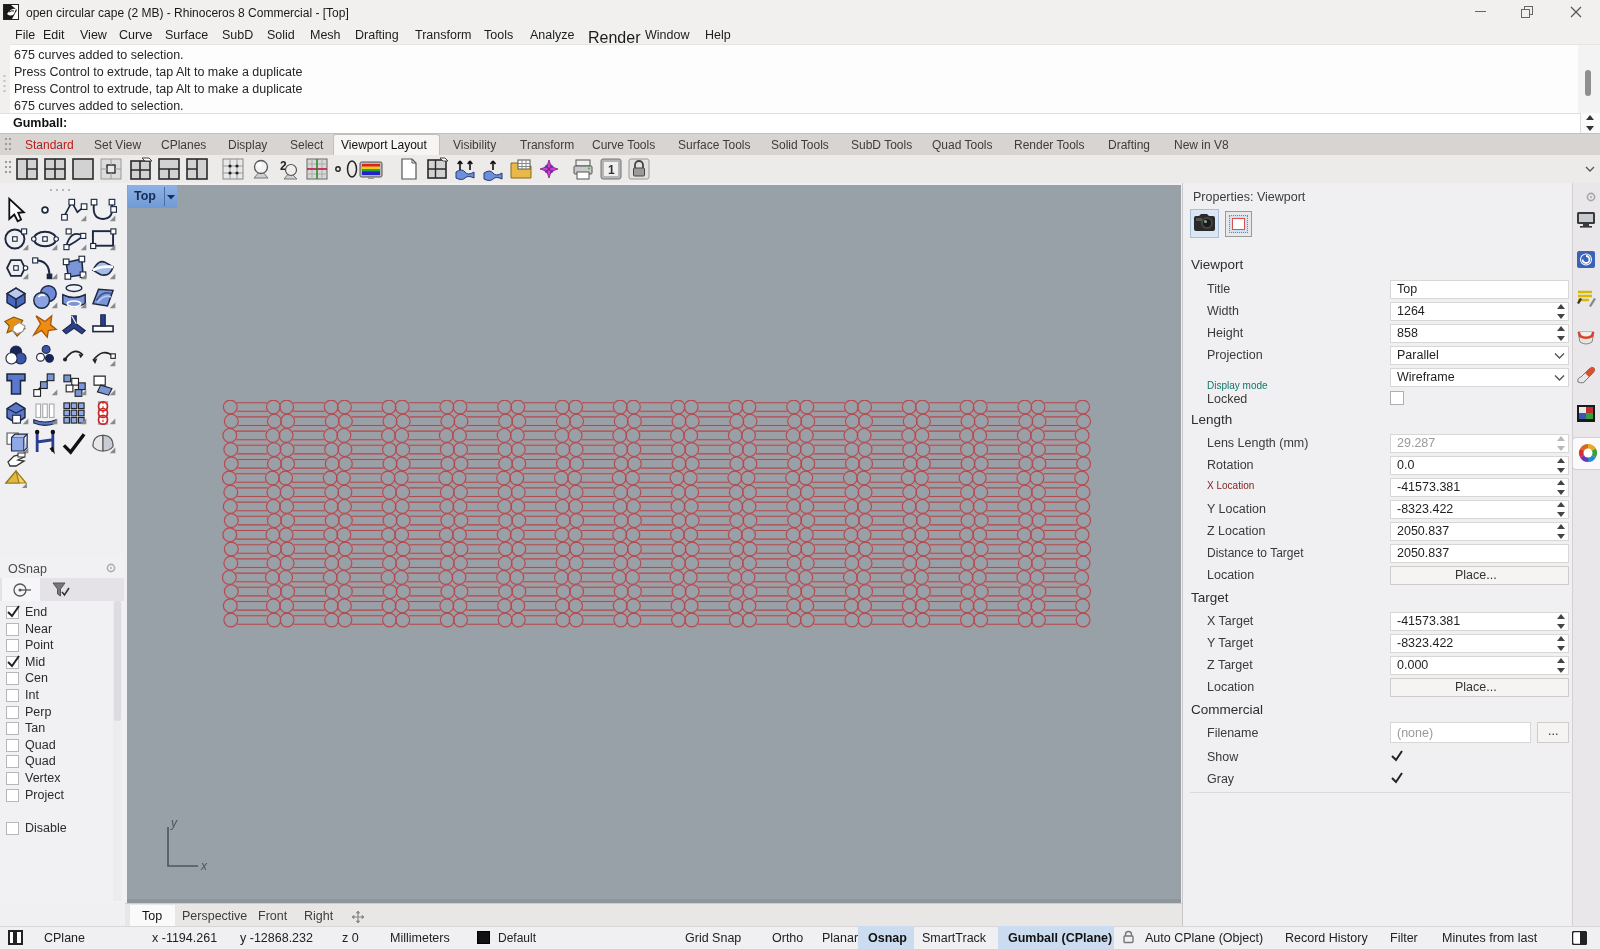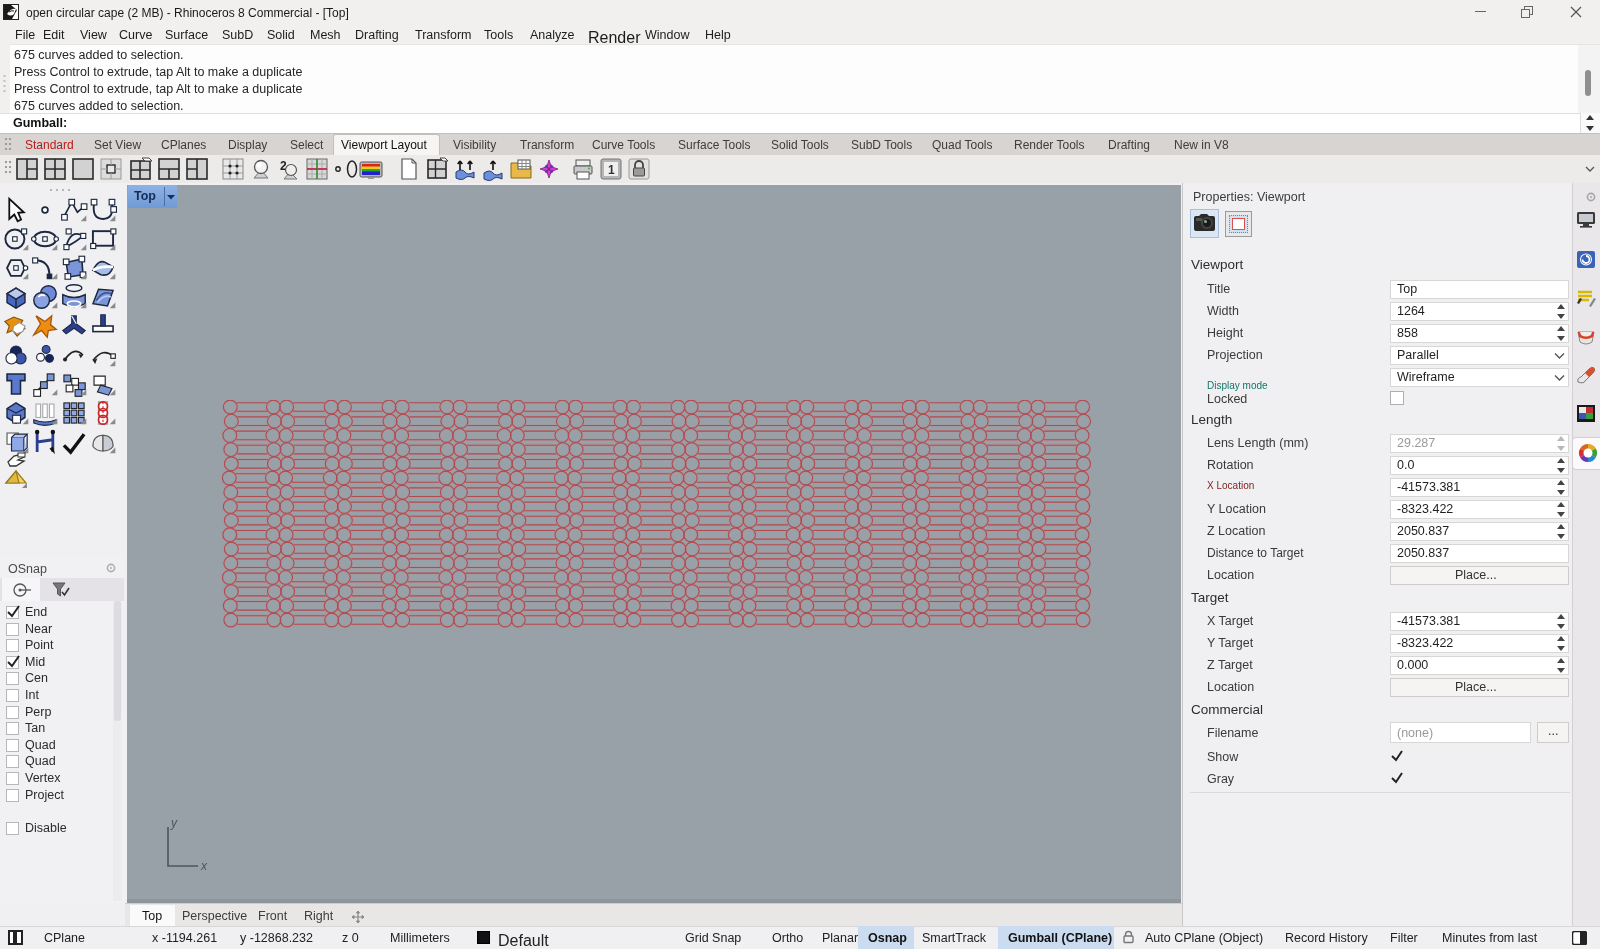--- a/index.html
+++ b/index.html
@@ -2140,21 +2140,21 @@
     <div class="abs" style="left:0px;top:926px;width:1600px;height:23px;background:#f0eff1;border-top:1px solid #d8d6d8"></div>
     <svg class="abs" style="left:8px;top:930px" width="15" height="15" viewBox="0 0 15 15">
       <rect x="1" y="1" width="13" height="13" fill="#fff" stroke="#222" stroke-width="2"></rect>
       <rect x="5" y="2" width="4" height="11" fill="#222"></rect>
     </svg>
     <div class="t" style="left:44px;top:931px;font-size:12.5px;color:#222">CPlane</div>
     <div class="t" style="left:152px;top:931px;font-size:12.5px;color:#222">x -1194.261</div>
     <div class="t" style="left:240px;top:931px;font-size:12.5px;color:#222">y -12868.232</div>
     <div class="t" style="left:342px;top:931px;font-size:12.5px;color:#222">z 0</div>
     <div class="t" style="left:390px;top:931px;font-size:12.5px;color:#222">Millimeters</div>
-    <div class="t" style="left:498px;top:931px;font-size:16px;color:#222">Default</div>
+    <div class="t" style="left:498px;top:931px;font-size:12px;color:#222">Default</div>
     <div class="t" style="left:685px;top:931px;font-size:12.5px;color:#222">Grid Snap</div>
     <div class="t" style="left:772px;top:931px;font-size:12.5px;color:#222">Ortho</div>
     <div class="t" style="left:822px;top:931px;font-size:12.5px;color:#222">Planar</div>
     <div class="t" style="left:1145px;top:931px;font-size:12.5px;color:#222">Auto CPlane (Object)</div>
     <div class="t" style="left:1285px;top:931px;font-size:12.5px;color:#222">Record History</div>
     <div class="t" style="left:1390px;top:931px;font-size:12.5px;color:#222">Filter</div>
     <div class="t" style="left:1442px;top:931px;font-size:12.5px;color:#222">Minutes from last</div>
     <div class="abs" style="left:477px;top:931px;width:13px;height:13px;background:#111;border:1px solid #000"></div>
     <div class="abs" style="left:858px;top:926px;width:56px;height:23px;background:#ccdcf0"></div>
     <div class="t" style="left:868px;top:931px;font-size:12.5px;font-weight:bold;color:#111">Osnap</div>

